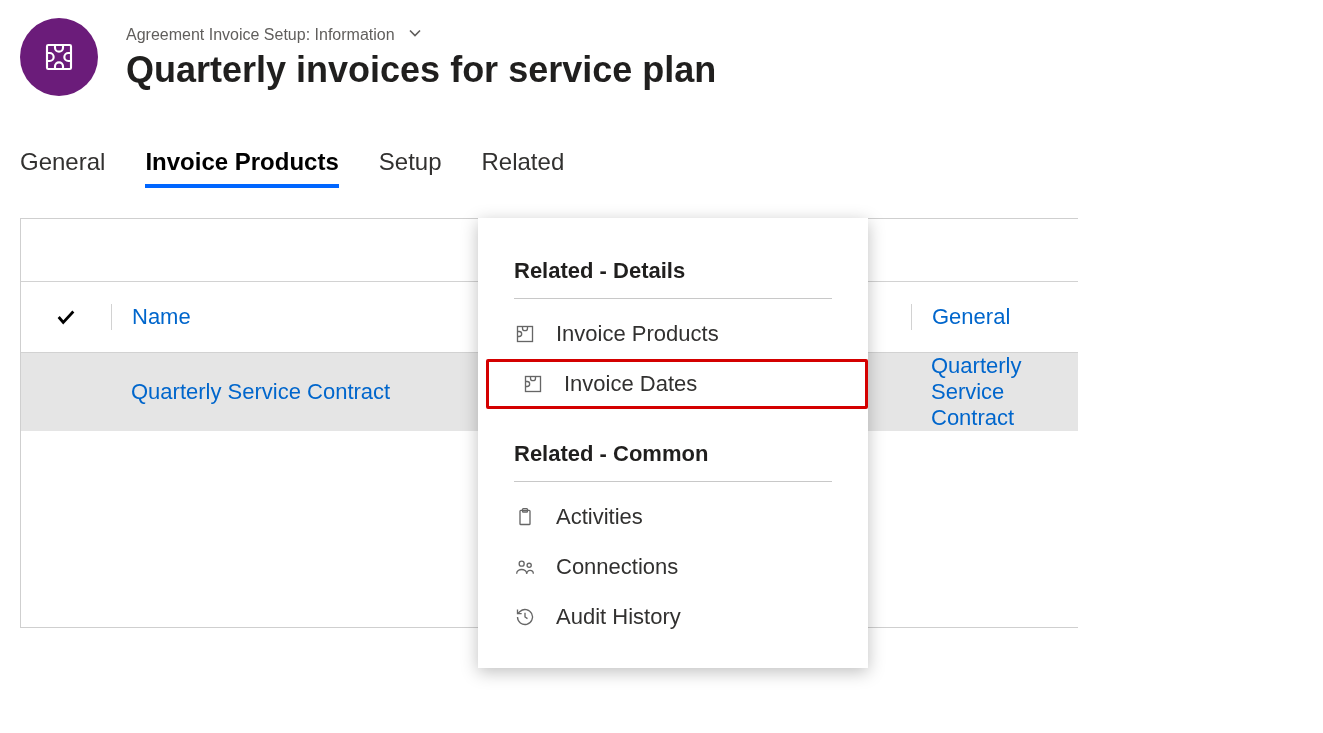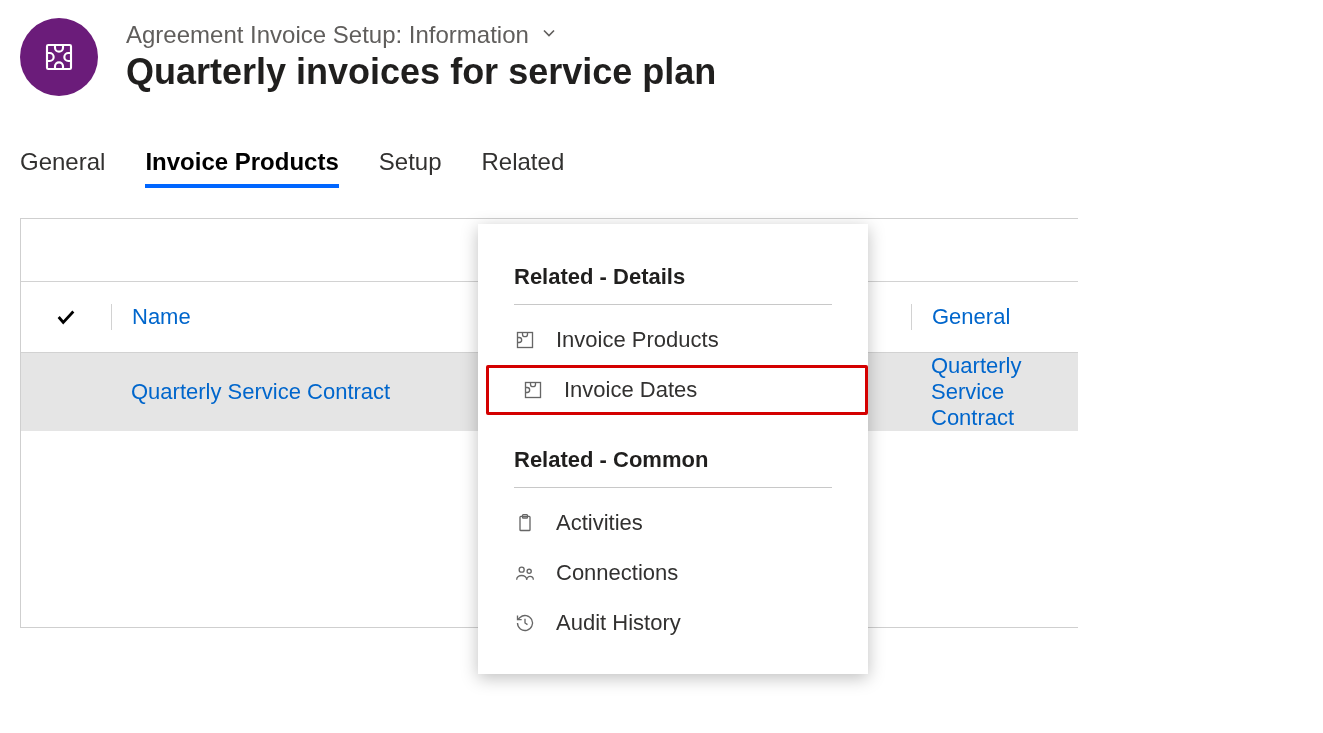--- a/index.html
+++ b/index.html
@@ -27,21 +27,21 @@
     display: flex;
     align-items: center;
     justify-content: center;
     flex-shrink: 0;
   }
   .header-icon svg { width: 32px; height: 32px; }
   .header-text {
     margin-left: 28px;
   }
   .breadcrumb {
-    font-size: 24px;
+    font-size: 16px;
     color: #605e5c;
     display: flex;
     align-items: center;
     gap: 10px;
   }
   .page-title {
     font-size: 36px;
     font-weight: 700;
     color: #201f1e;
     margin-top: 2px;
@@ -118,21 +118,21 @@
   .table-row .col-name,
   .table-row .col-product {
     border: none;
   }
   .table-row .link {
     color: #0066cc;
     font-size: 22px;
   }
   .dropdown {
     position: absolute;
-    top: 224px;
+    top: 218px;
     left: 478px;
     width: 390px;
     background: #fff;
     box-shadow: 0 4px 16px rgba(0,0,0,0.25);
     z-index: 10;
     padding: 26px 0 26px 0;
   }
   .dropdown-section-title {
     font-size: 22px;
     font-weight: 600;

